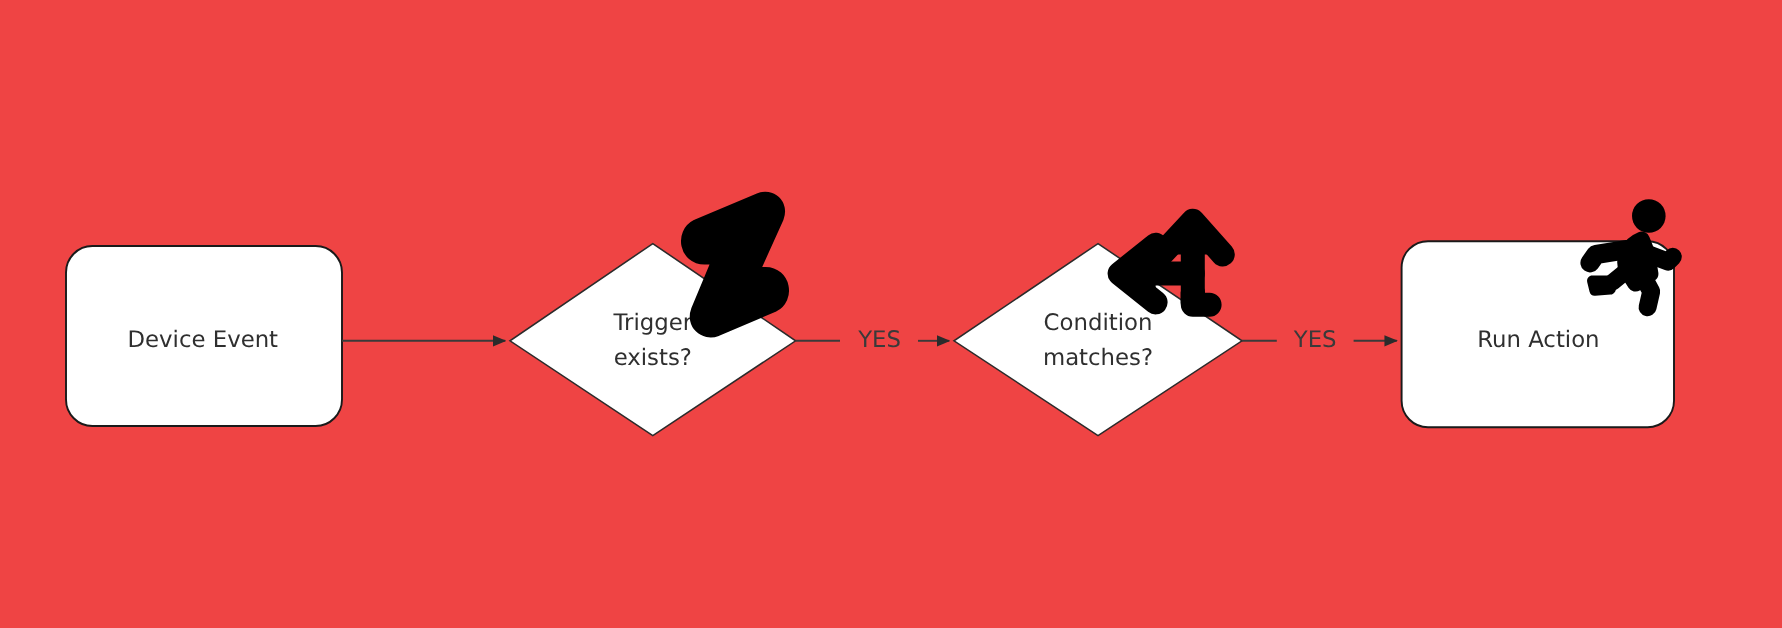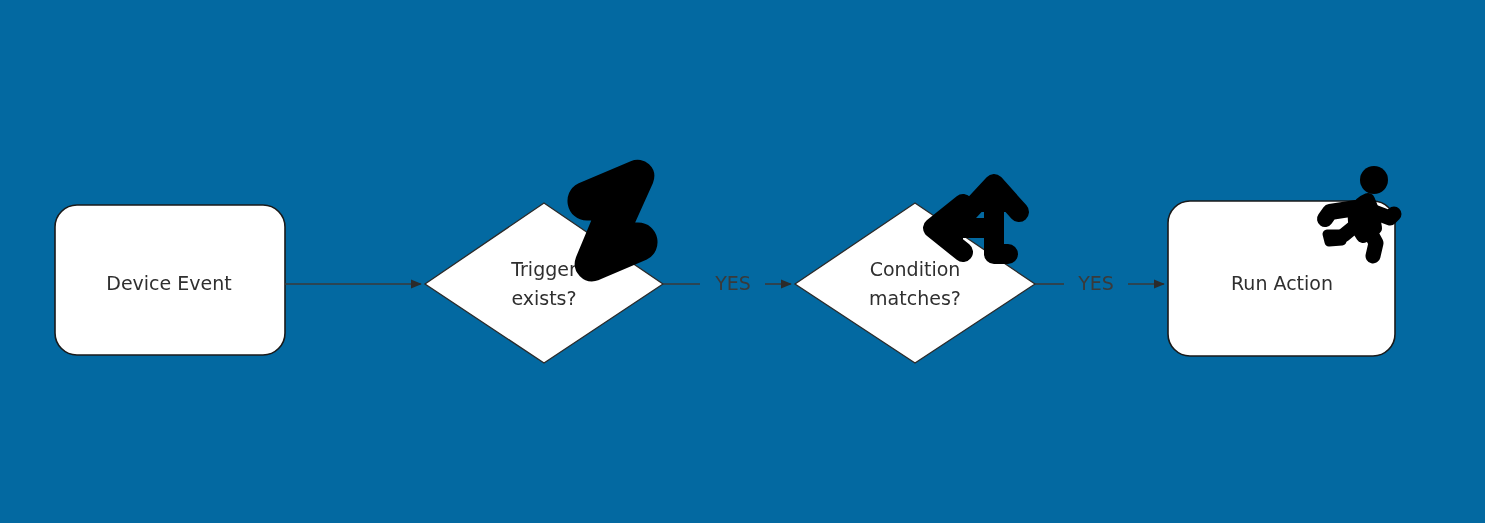--- a/index.html
+++ b/index.html
@@ -8,21 +8,21 @@
     padding: 0;
     background: #ffffff;
   }
   body {
     font-family: "DejaVu Sans", "Liberation Sans", sans-serif;
   }
   #canvas {
     position: relative;
     width: 1485px;
     height: 523px;
-    background: #0369a1;
+    background: #ef4444;
     overflow: hidden;
   }
   #flow-svg {
     position: absolute;
     left: 0;
     top: 0;
     width: 1485px;
     height: 523px;
     display: block;
   }

